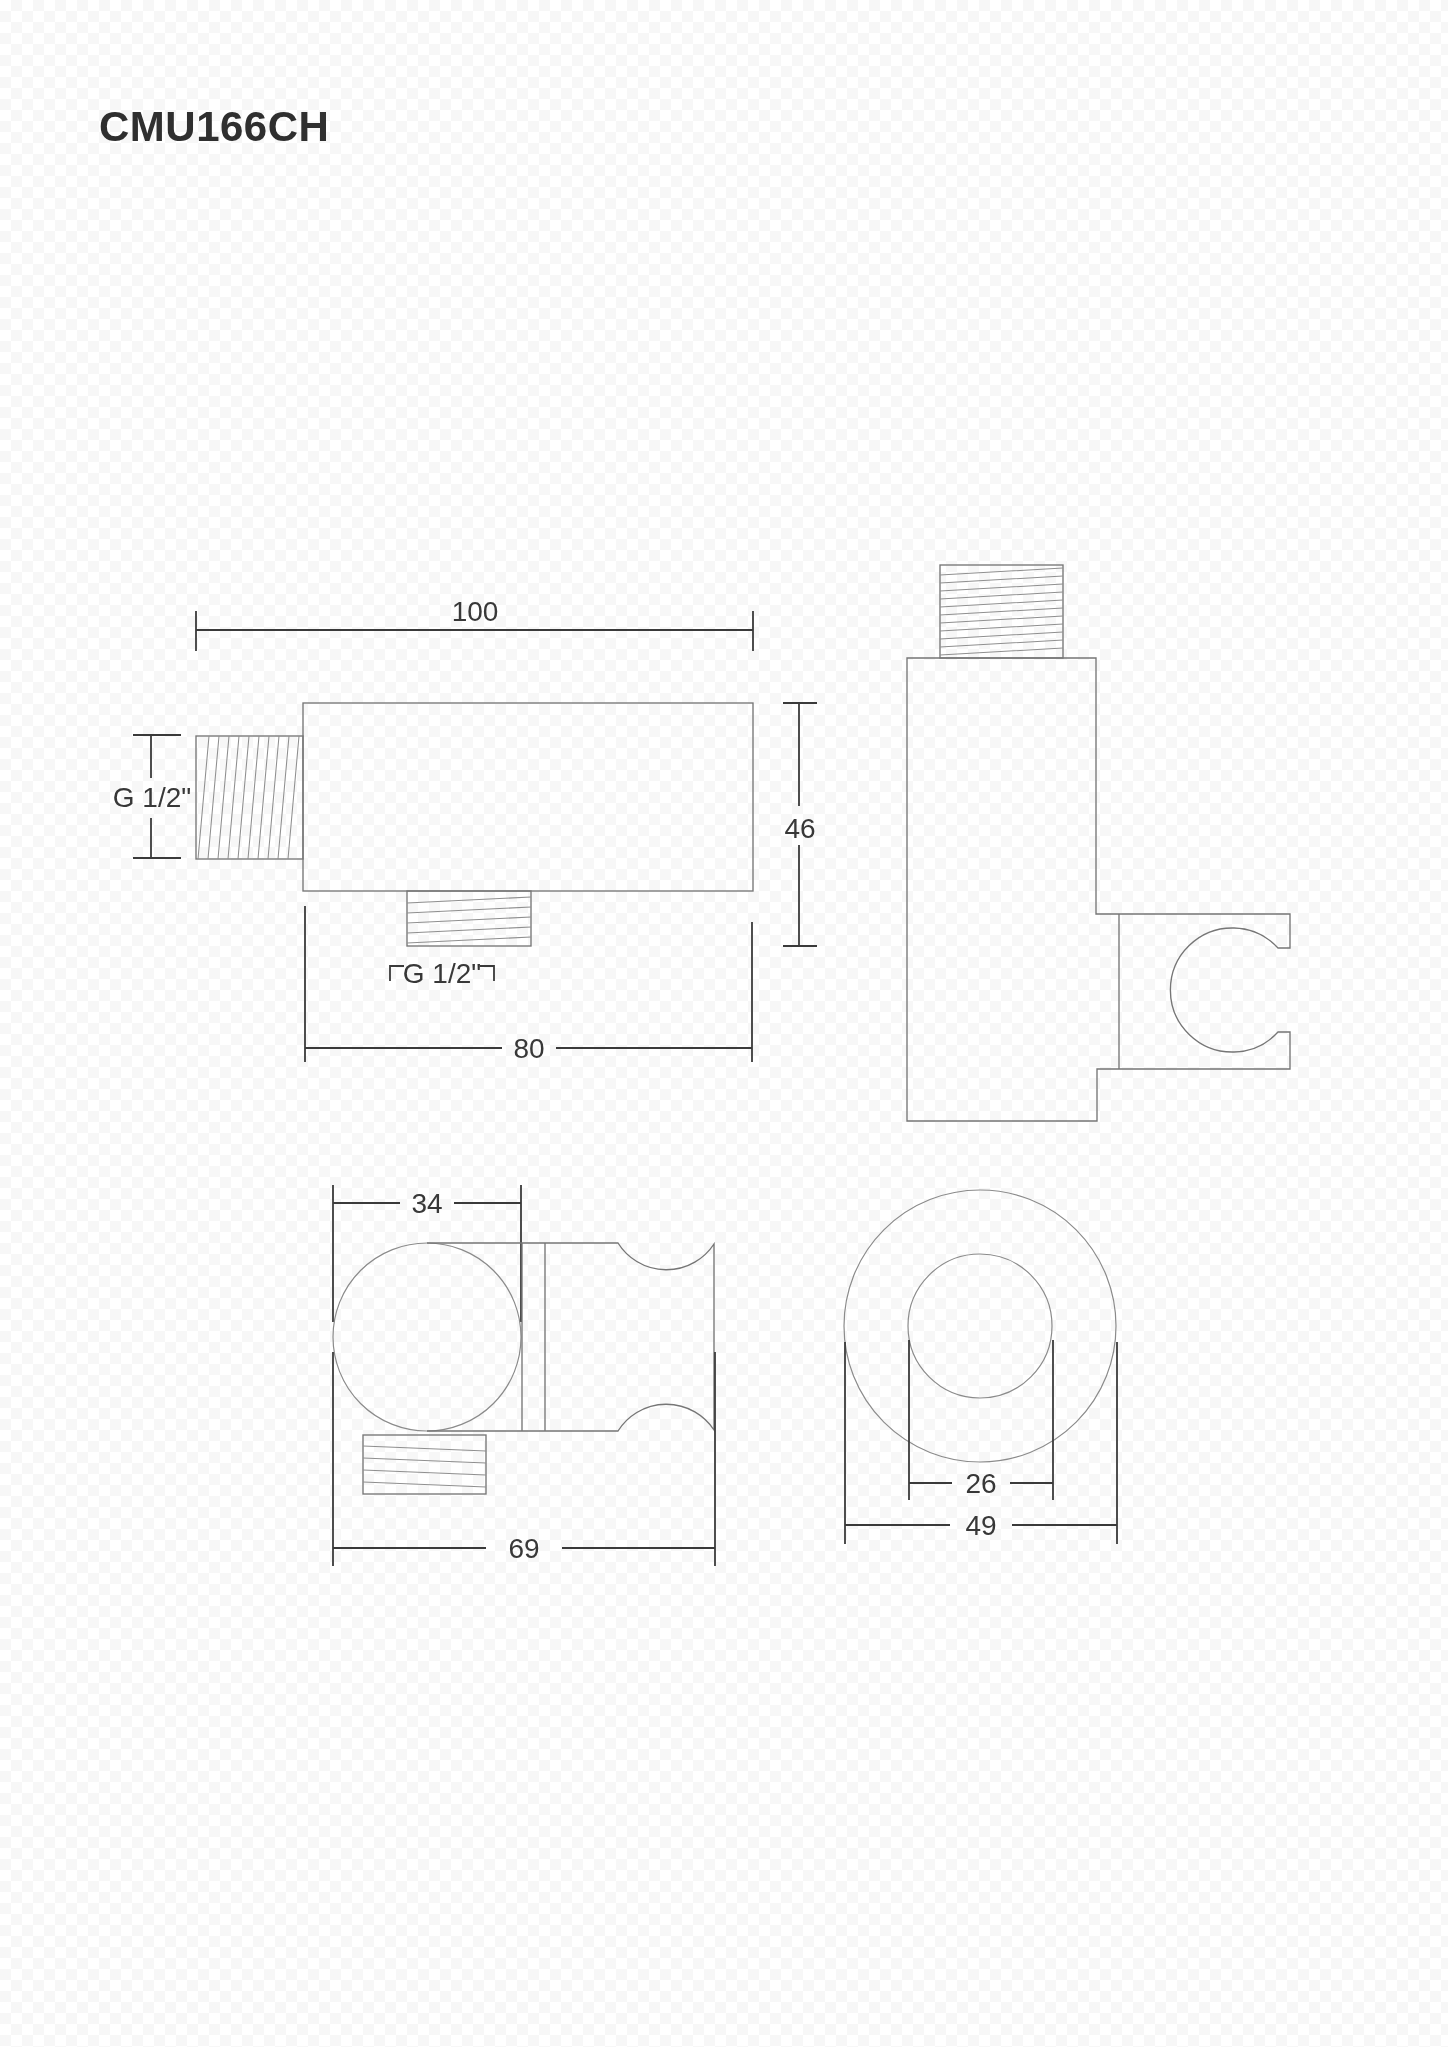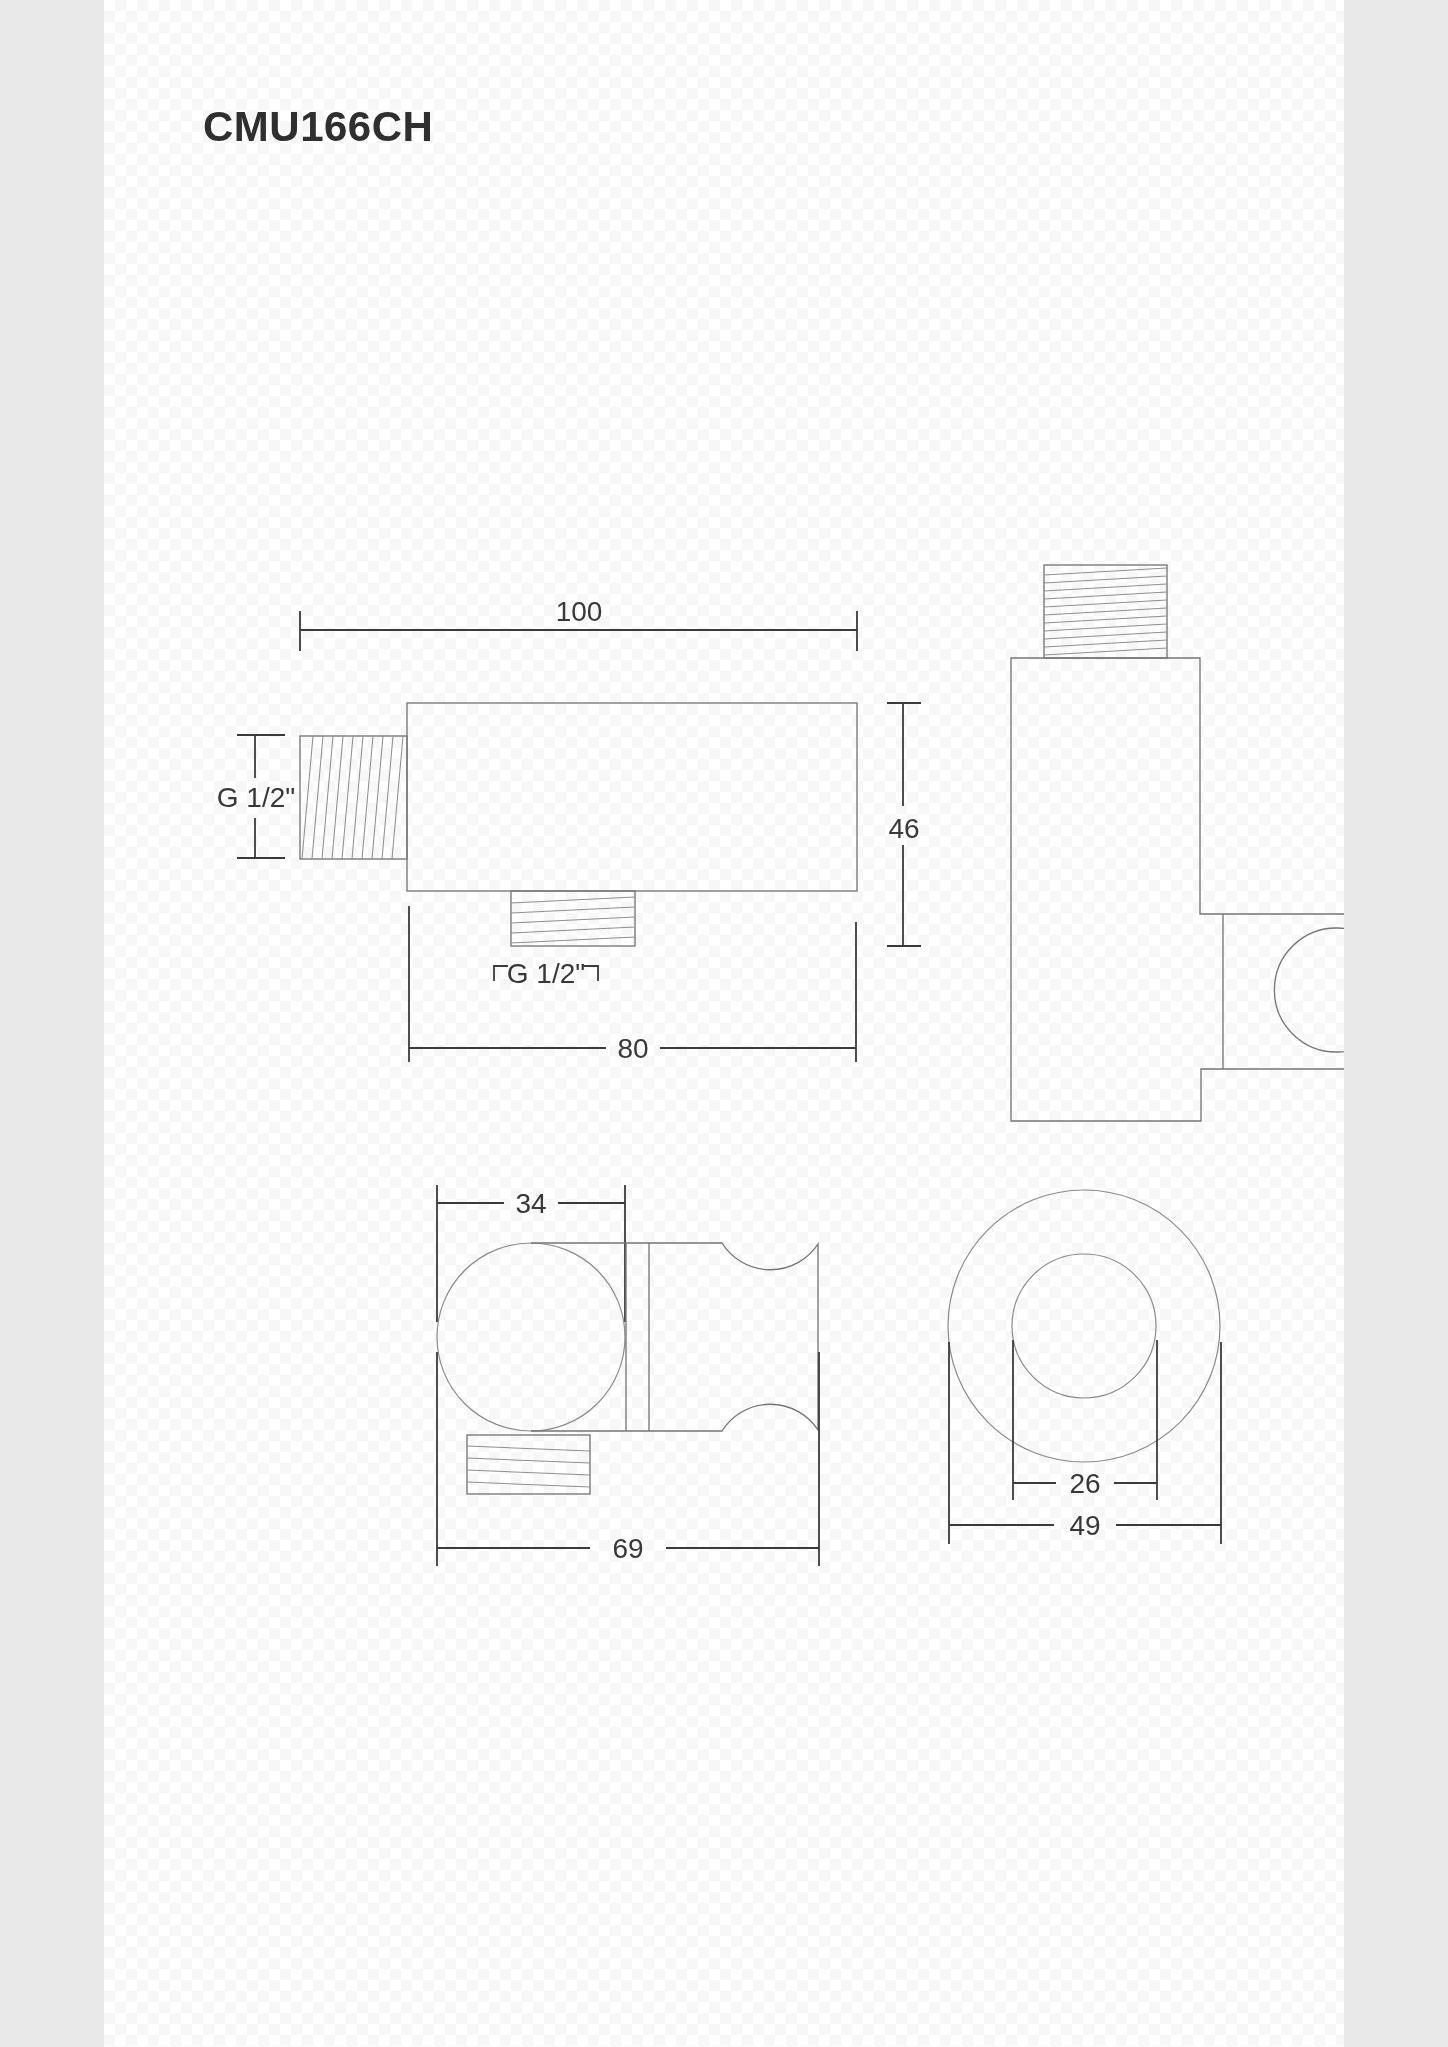--- a/index.html
+++ b/index.html
@@ -1,18 +1,18 @@
 <!DOCTYPE html>
 <html><head>
 <meta charset="utf-8">
 <style>
   html,body{margin:0;padding:0;background:#e9e9e9;}
   .sheet{
     position:relative;
-    width:1240px;height:2047px;
+    width:1448px;height:2047px;
     margin:0 auto;
     background-color:#ffffff;
     background-image:
       linear-gradient(45deg, #f7f7f7 25%, transparent 25%, transparent 75%, #f7f7f7 75%),
       linear-gradient(45deg, #f7f7f7 25%, transparent 25%, transparent 75%, #f7f7f7 75%);
     background-position:0 0, 11px 11px;
     background-size:22px 22px;
     font-family:"Liberation Sans", sans-serif;
     overflow:hidden;
   }

